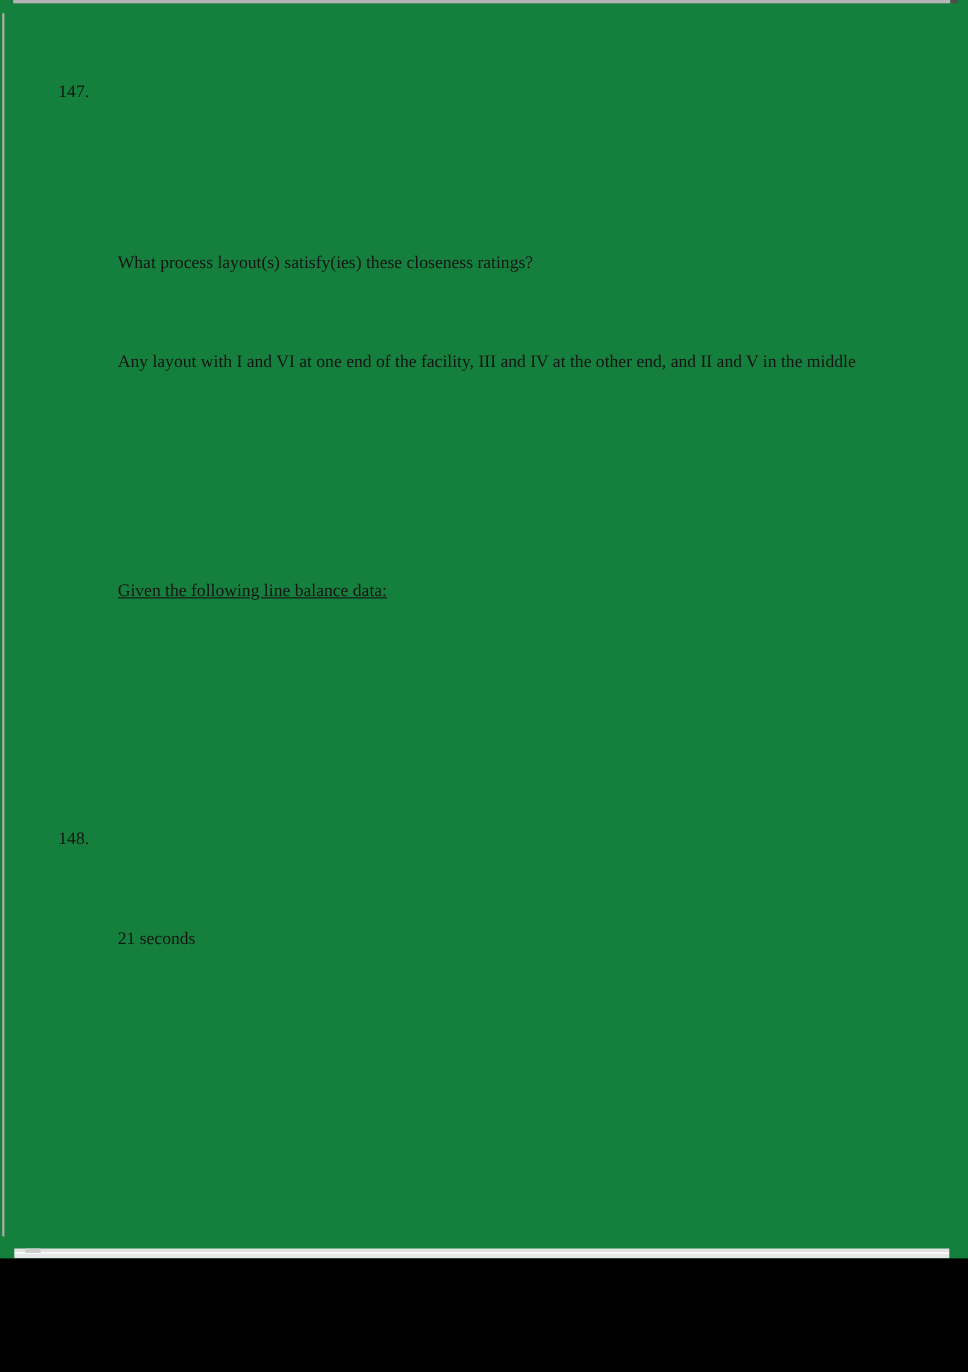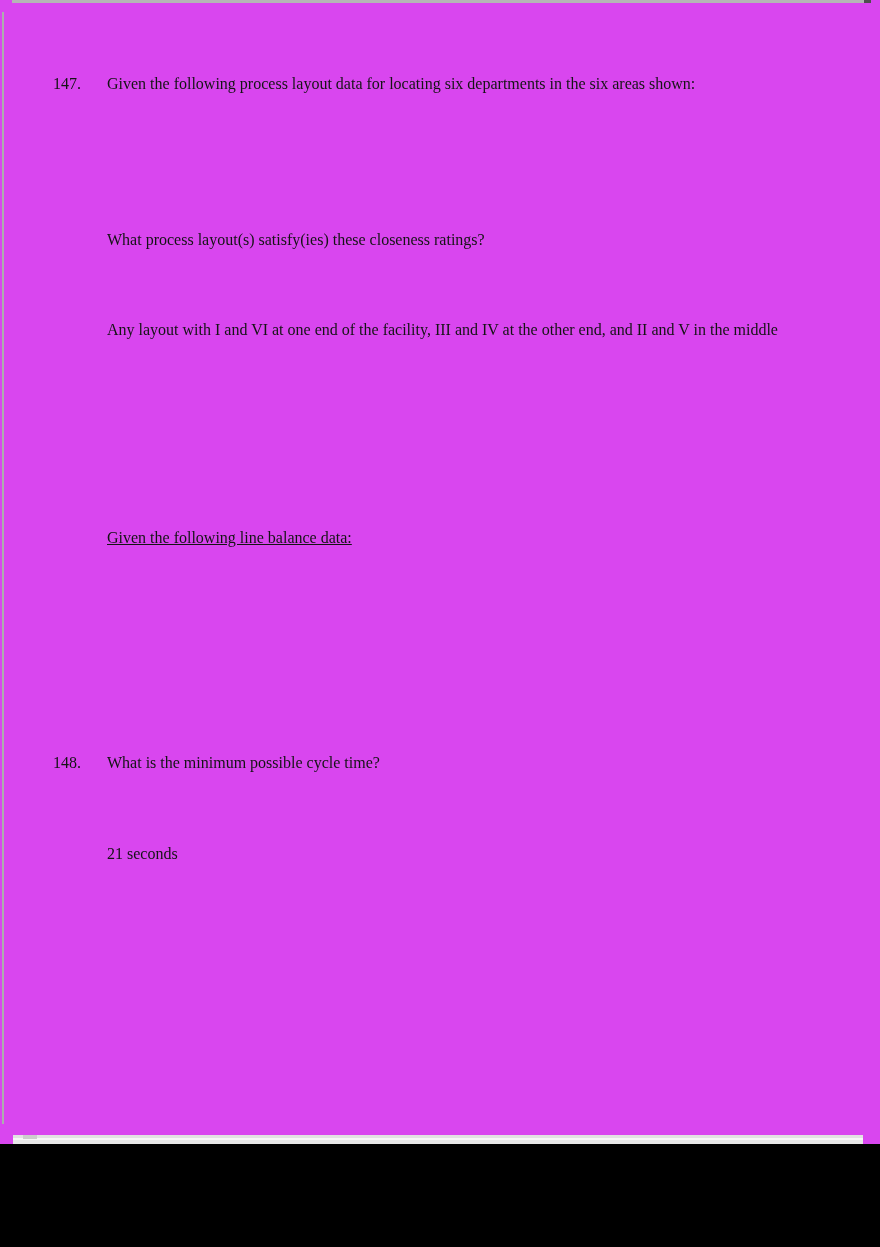--- a/index.html
+++ b/index.html
@@ -7,21 +7,21 @@
     width: 880px; height: 1247px;
     background: #ffffff;
     font-family: "Liberation Serif", serif;
   }
   body { position: relative; overflow: hidden; }
 
   .page {
     position: absolute;
     left: 0; top: 0;
     width: 880px; height: 1145px;
-    background: #d946ef;
+    background: #15803d;
   }
 
   
   .top-edge {
     position: absolute; top: 0; left: 12px;
     width: 852px; height: 3px;
     background: #b5b5b5;
   }
   .top-edge-tip {
     position: absolute; top: 0; left: 864px;
@@ -77,30 +77,28 @@
 </head>
 <body>
 
 <div class="page">
 
   <div class="top-edge"></div>
   <div class="top-edge-tip"></div>
   <div class="left-edge"></div>
 
   <div class="textline num row-q147">147.</div>
-  <div class="textline body-col row-q147">Given the following process layout data for locating six departments in the six areas shown:</div>
 
   <div class="textline body-col wrap row-q147-ans">Any layout with I and VI at one end of the facility, III and IV at the other end, and II and V in the middle</div>
 
   <div class="textline body-col row-q147-sub">What process layout(s) satisfy(ies) these closeness ratings?</div>
 
   <div class="textline body-col row-lb-intro">Given the following line balance data:</div>
 
   <div class="textline num row-q148">148.</div>
-  <div class="textline body-col row-q148">What is the minimum possible cycle time?</div>
 
   <div class="textline body-col row-q148-ans">21 seconds</div>
 
 </div>
 
 <div class="hscrollbar">
   <div class="hscrollbar-thumb"></div>
 </div>
 
 <div class="footer"></div>

